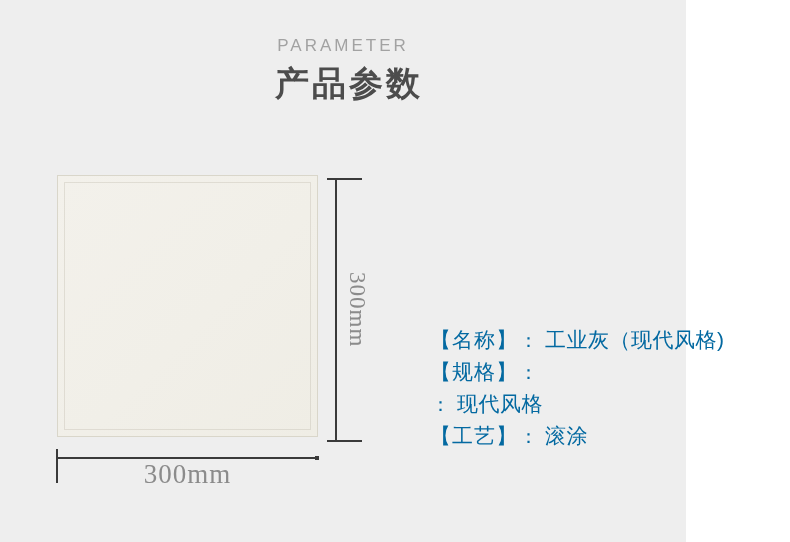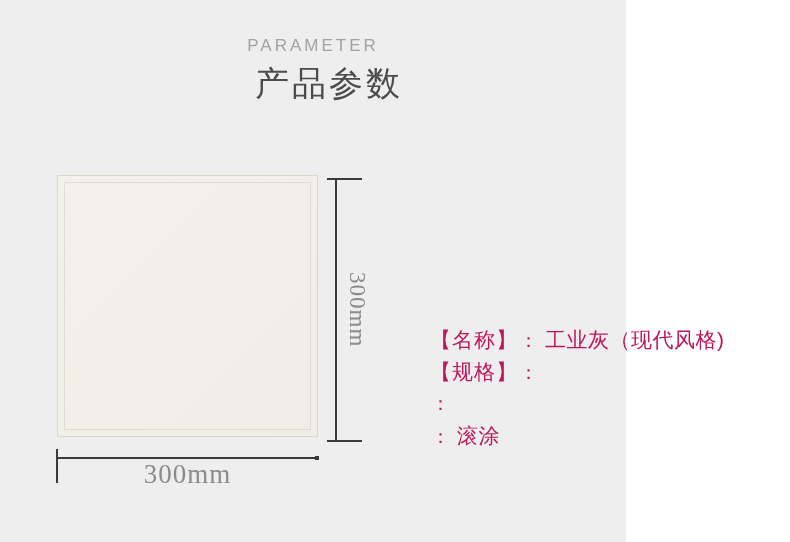--- a/index.html
+++ b/index.html
@@ -7,47 +7,47 @@
     padding: 0;
   }
   body {
     width: 790px;
     height: 542px;
     overflow: hidden;
     font-family: "Liberation Sans", sans-serif;
   }
   .page {
     position: relative;
-    width: 626px;
+    width: 686px;
     height: 542px;
     background: #eeeeee;
   }
 
   
   .eyebrow {
     position: absolute;
     top: 36px;
     left: 0;
     width: 100%;
     text-align: center;
     font-size: 17px;
     letter-spacing: 3px;
     color: #a2a2a2;
     font-weight: 400;
   }
   .page-title {
     position: absolute;
     top: 61px;
-    left: 16px;
+    left: 6px;
     width: 100%;
     text-align: center;
     font-size: 34px;
     letter-spacing: 3px;
     color: #4c4c4c;
-    font-weight: 400;
+    font-weight: 700;
   }
 
   
   .tile {
     position: absolute;
     left: 57px;
     top: 175px;
     width: 261px;
     height: 262px;
     box-sizing: border-box;
@@ -98,21 +98,21 @@
     font-size: 27px;
     letter-spacing: 1px;
   }
 
   
   .specs {
     position: absolute;
     left: 430px;
     top: 324px;
     font-size: 21px;
-    color: #be185d;
+    color: #0369a1;
   }
   .spec-row {
     height: 32px;
     line-height: 32px;
     display: flex;
     align-items: baseline;
     white-space: nowrap;
   }
   .spec-label { letter-spacing: 1px; }
   .spec-colon { margin: 0 7px 0 1px; font-size: 19px; }
@@ -143,20 +143,22 @@
       <span class="spec-label">【名称】</span>
       <span class="spec-colon">：</span>
       <span class="spec-value">工业灰（现代风格)</span>
     </div>
     <div class="spec-row">
       <span class="spec-label">【规格】</span>
       <span class="spec-colon">：</span>
     </div>
     <div class="spec-row">
       <span class="spec-colon">：</span>
+      <span class="spec-value">现代风格</span>
     </div>
     <div class="spec-row">
+      <span class="spec-label">【工艺】</span>
       <span class="spec-colon">：</span>
       <span class="spec-value">滚涂</span>
     </div>
   </div>
 
 </div>
 
 </body></html>

